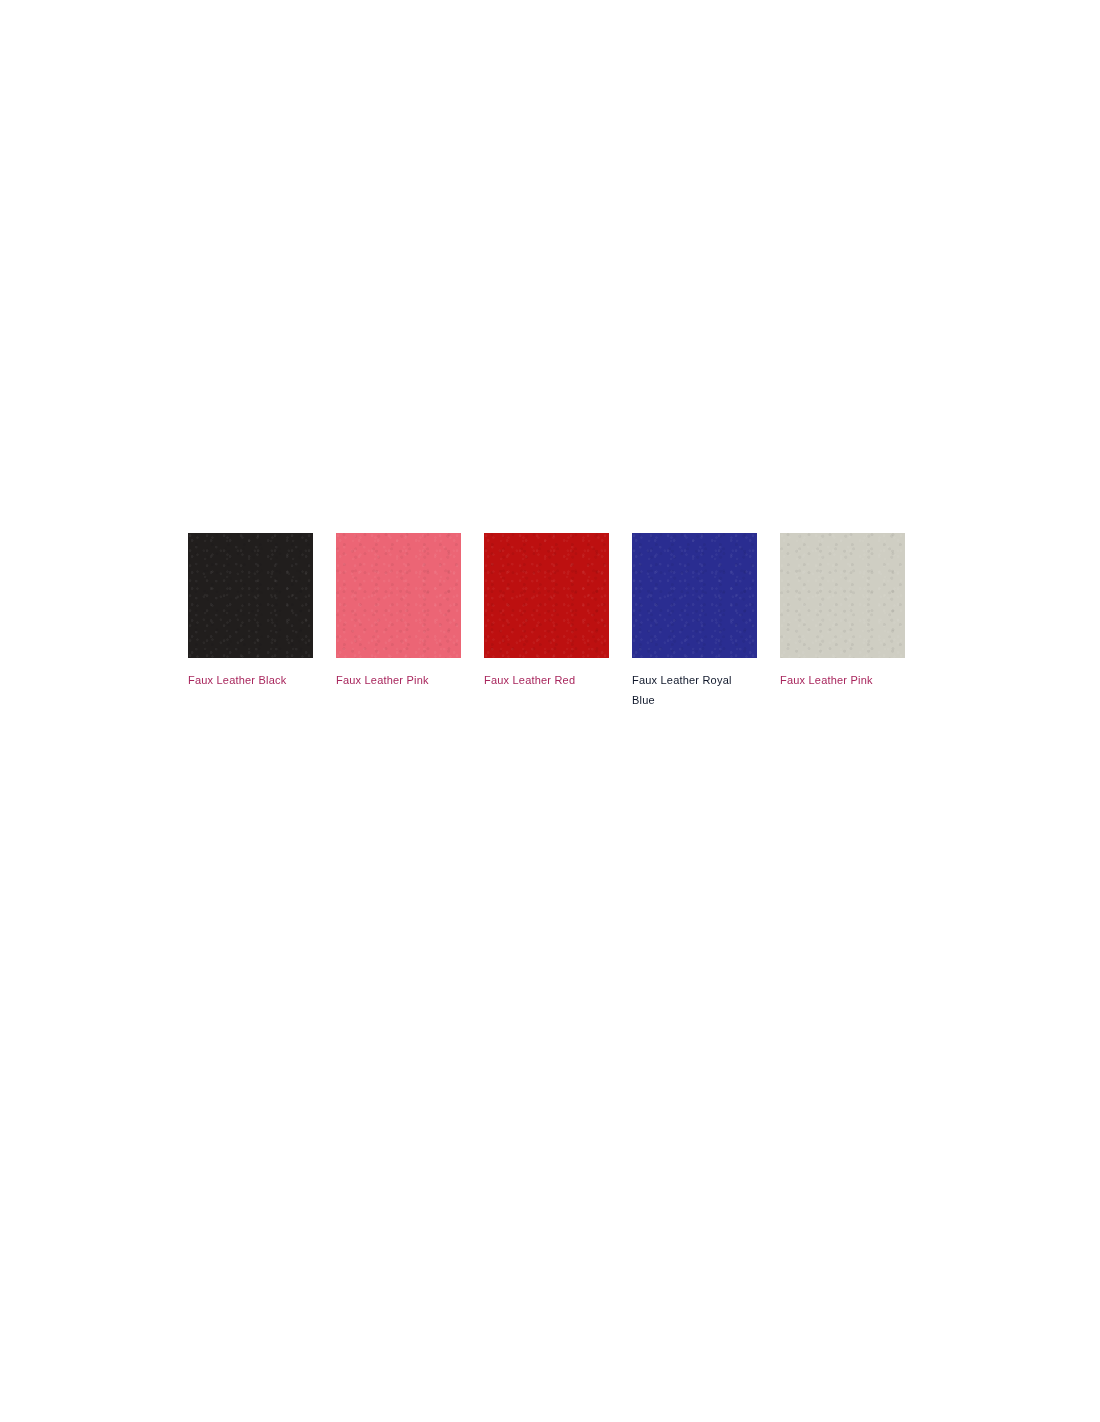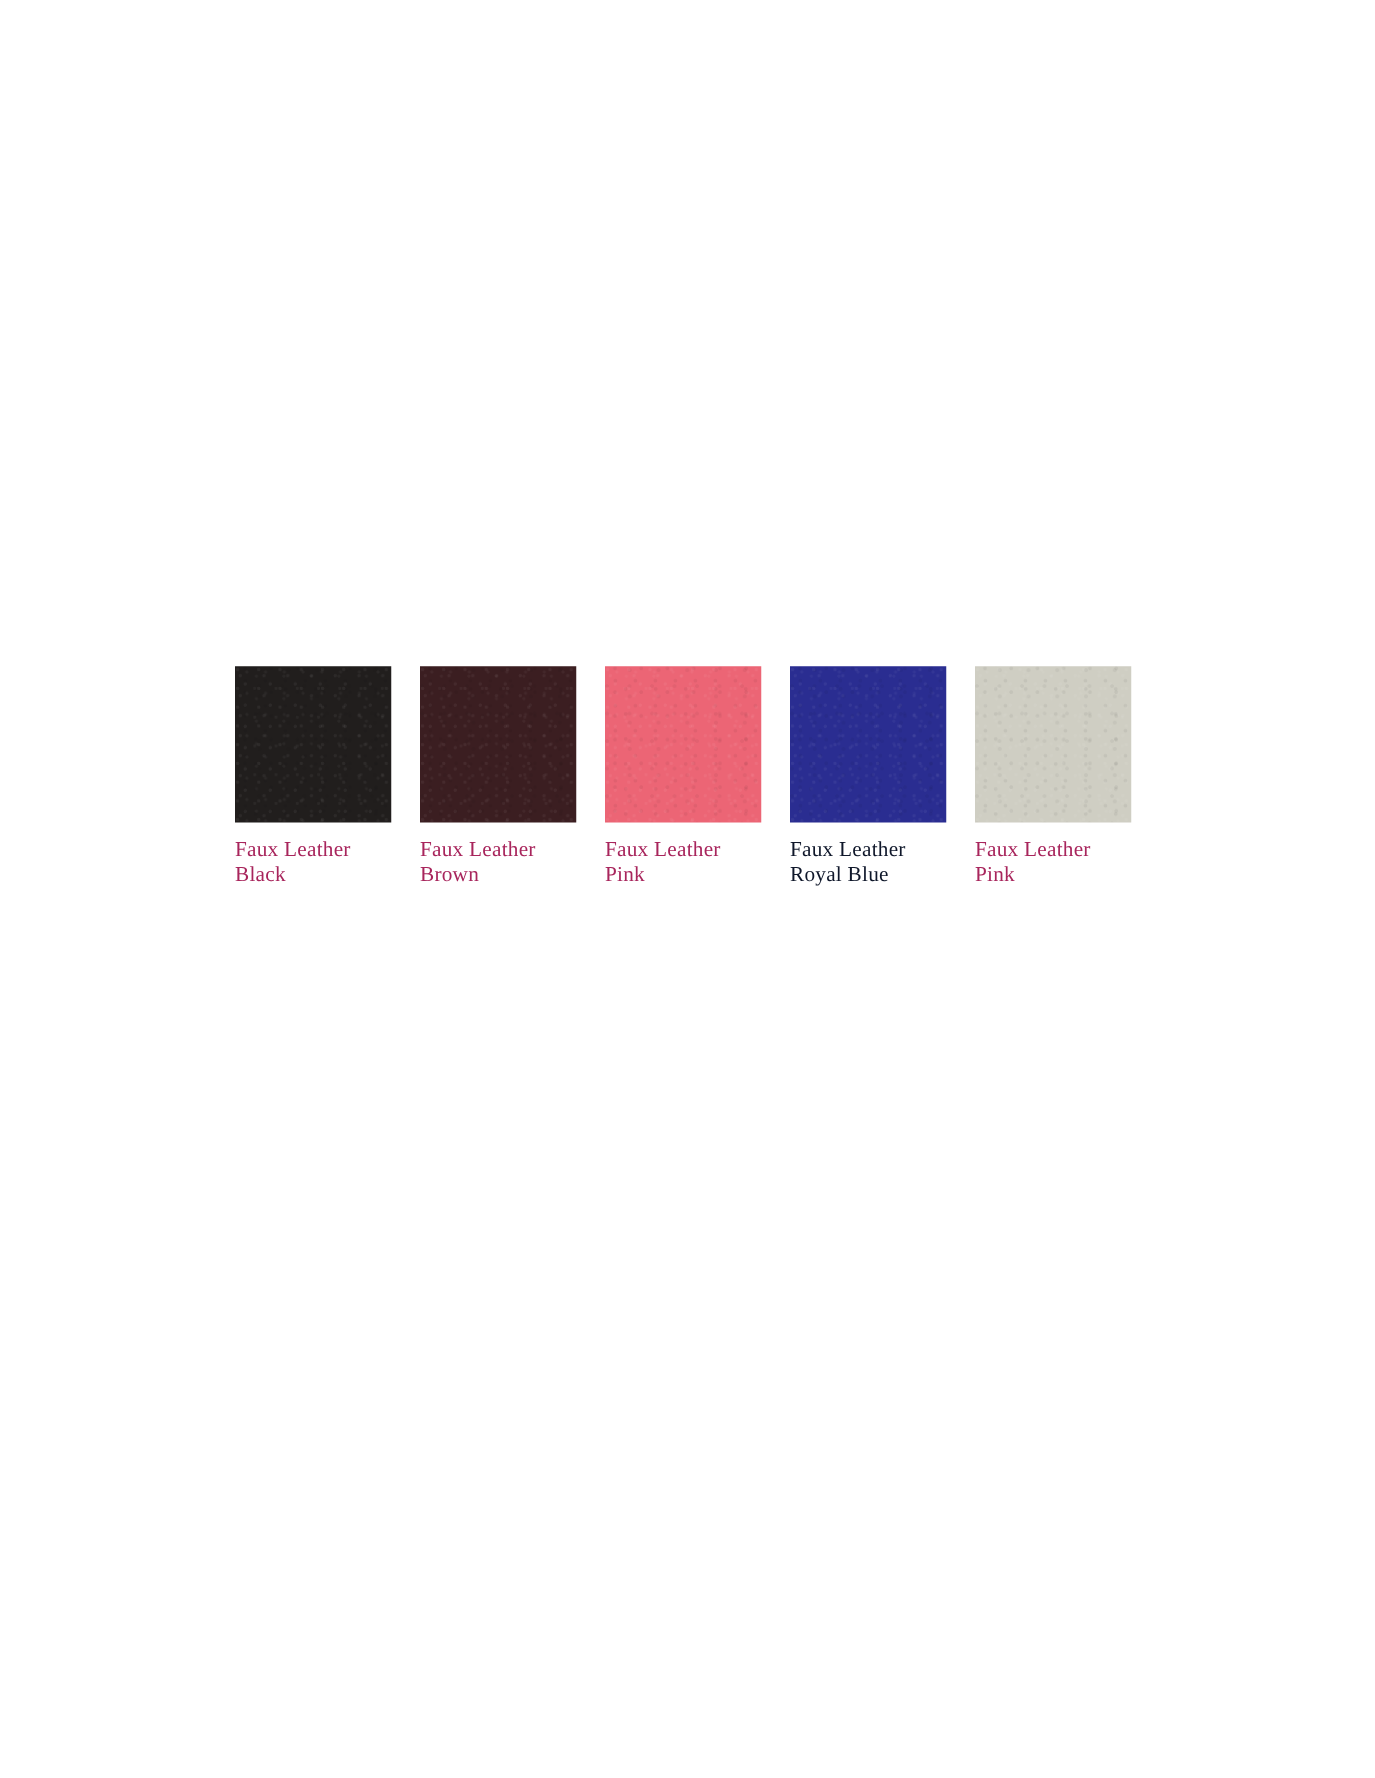--- a/index.html
+++ b/index.html
@@ -47,49 +47,48 @@
       radial-gradient(circle at 9% 72%, rgba(0,0,0,0.045) 0 1.2px, transparent 1.8px),
       radial-gradient(circle at 41% 83%, rgba(255,255,255,0.05) 0 1.1px, transparent 1.6px),
       radial-gradient(circle at 69% 91%, rgba(0,0,0,0.05) 0 1.2px, transparent 1.8px),
       radial-gradient(circle at 93% 77%, rgba(255,255,255,0.045) 0 1px, transparent 1.5px);
     background-size: 17px 15px, 21px 19px, 15px 17px, 23px 21px, 19px 16px, 16px 20px, 22px 18px, 18px 22px, 20px 17px, 24px 20px, 17px 23px;
     mix-blend-mode: normal;
     pointer-events: none;
   }
   .swatch-label {
     margin-top: 12px;
-    font-size: 17px;
+    font-size: 11px;
     line-height: 20px;
     color: #a8255c;
     letter-spacing: 0.2px;
     max-width: 125px;
-    font-family: Liberation Serif, serif;
   }
 </style>
 </head>
 <body style="background: rgb(255, 255, 255);">
 
 <div id="swatch-grid">
     <div class="swatch-cell">
       <div class="swatch-chip" style="background: rgb(33, 30, 29);">
         <div class="grain"></div>
       </div>
       <div class="swatch-label" style="color: rgb(168, 37, 92);">Faux Leather Black</div>
     </div>
     <div class="swatch-cell">
-      <div class="swatch-chip" style="background: rgb(59, 30, 33);">
-        <div class="grain"></div>
-      </div>
-      <div class="swatch-label" style="color: rgb(168, 37, 92);">Faux Leather Brown</div>
-    </div>
-    <div class="swatch-cell">
       <div class="swatch-chip" style="background: rgb(236, 101, 117);">
         <div class="grain"></div>
       </div>
       <div class="swatch-label" style="color: rgb(168, 37, 92);">Faux Leather Pink</div>
+    </div>
+    <div class="swatch-cell">
+      <div class="swatch-chip" style="background: rgb(189, 16, 16);">
+        <div class="grain"></div>
+      </div>
+      <div class="swatch-label" style="color: rgb(168, 37, 92);">Faux Leather Red</div>
     </div>
     <div class="swatch-cell">
       <div class="swatch-chip" style="background: rgb(42, 45, 145);">
         <div class="grain"></div>
       </div>
       <div class="swatch-label" style="color: #0f172a;">Faux Leather Royal Blue</div>
     </div>
     <div class="swatch-cell">
       <div class="swatch-chip" style="background: rgb(207, 206, 195);">
         <div class="grain"></div>

